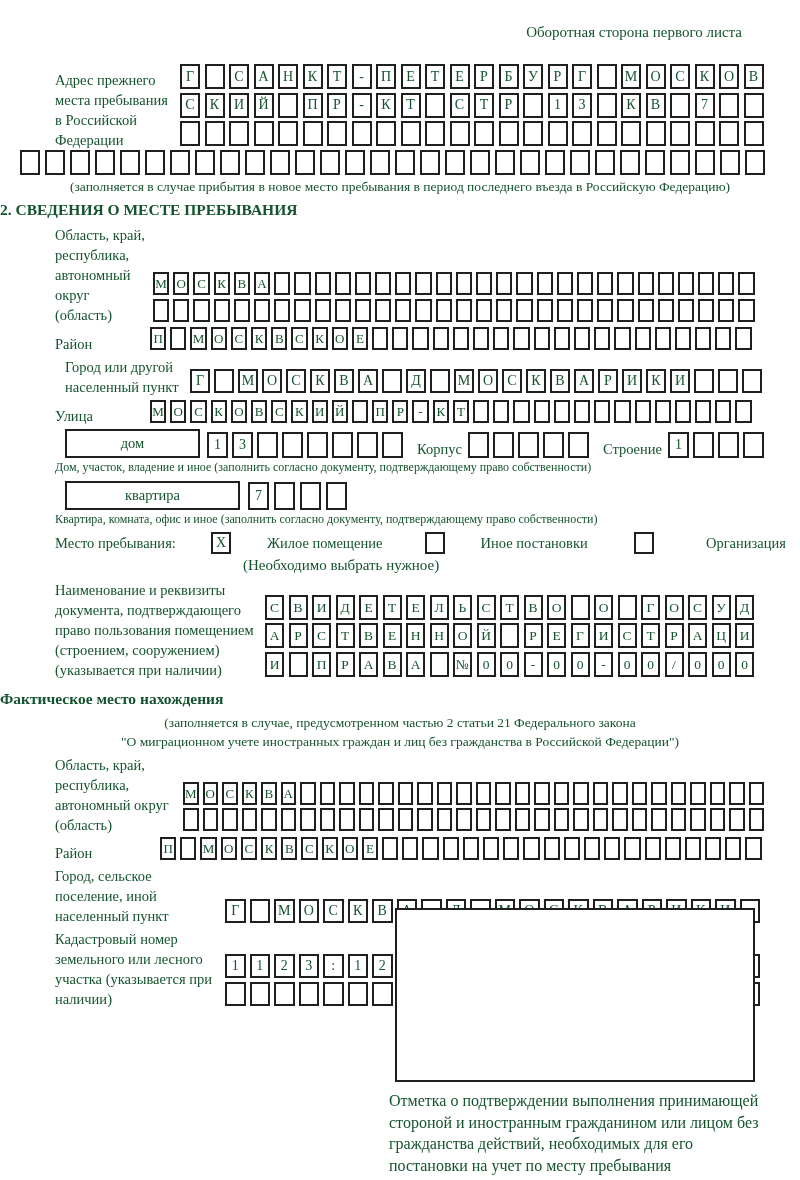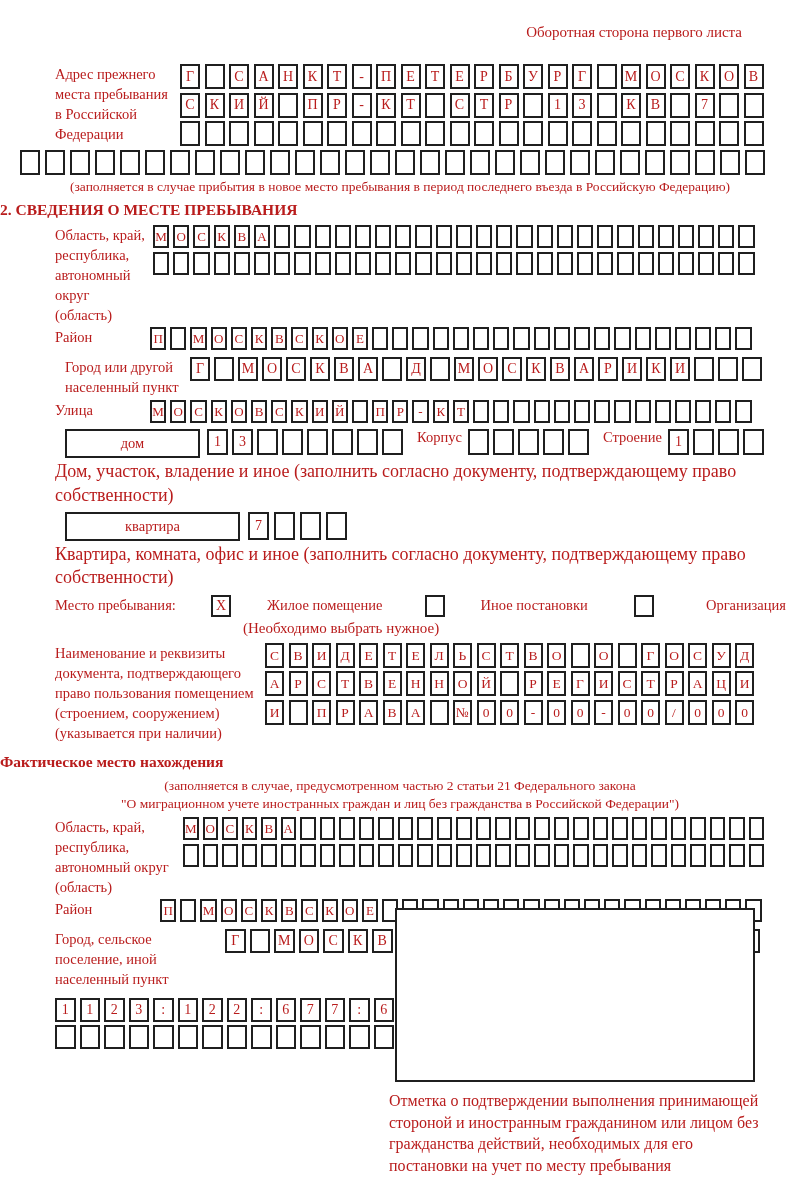--- a/index.html
+++ b/index.html
@@ -1,25 +1,25 @@
 <!DOCTYPE html>
 <html><head>
 <meta charset="utf-8">
 <style>
   html,body{margin:0;padding:0;background:#fff;}
   .page{
     width:800px;height:1180px;background:#ffffff;position:relative;
-    font-family:"Liberation Serif", serif;color:#b91c1c;overflow:hidden;
+    font-family:"Liberation Serif", serif;color:#14532d;overflow:hidden;
     box-sizing:border-box;
   }
   .page-title{
     text-align:right;padding:24px 58px 0 0;font-size:15px;height:19px;
   }
   
-  .frow{display:flex;align-items:flex-start;margin-left:55px;}
+  .frow{display:flex;align-items:flex-end;margin-left:55px;}
   .flabel{font-size:14.5px;line-height:1.38;flex:none;}
   .cellcol{display:flex;flex-direction:column;}
   .cellrow{display:flex;flex:none;margin-bottom:3.5px;}
   .cell{
     box-sizing:border-box;border:2px solid #1f1f1f;background:#fff;flex:none;
     display:flex;align-items:center;justify-content:center;
     font-size:14px;line-height:1;
   }
   
   .p-a .cell{width:20px;height:25px;margin-right:4.5px;}
@@ -30,23 +30,23 @@
   .p-fact .cell{width:15.5px;height:23px;margin-right:4px;font-size:13px;}
   .p-fact2 .cell{width:20.5px;height:24px;margin-right:4px;}
   .p-house .cell{width:21px;height:26px;margin-right:4px;}
   .p-kv .cell{width:21px;height:28px;margin-right:5px;}
   .note{
     font-size:13.5px;text-align:center;margin:2px 10px 4px 10px;line-height:1.35;
   }
   .sec-header{
     text-align:left;font-weight:bold;font-size:15.5px;margin:5px 0 6px 0;
   }
-  .leftnote{font-size:18px;margin:2px 0 5px 55px;line-height:1.3;}
+  .leftnote{font-size:12px;margin:2px 0 5px 55px;line-height:1.3;}
   
-  .houserow{display:flex;align-items:flex-start;margin:3px 0 2px 65px;}
+  .houserow{display:flex;align-items:flex-end;margin:3px 0 2px 65px;}
   .bigbox{
     box-sizing:border-box;border:2px solid #1f1f1f;height:29px;flex:none;
     display:flex;align-items:center;justify-content:center;font-size:14.5px;
   }
   .bigbox.dom{width:135px;margin-right:7px;}
   .bigbox.kv{width:175px;margin-right:8px;}
   .inl-label{font-size:14.5px;margin:0 6px 0 10px;flex:none;}
   
   .stayrow{display:flex;align-items:center;margin:4px 0 0 55px;font-size:14.5px;justify-content:space-between;}
   .chk{
@@ -623,20 +623,21 @@
         <span class="cell">А</span>
         <span class="cell">Р</span>
         <span class="cell">И</span>
         <span class="cell">К</span>
         <span class="cell">И</span>
         <span class="cell"></span>
       </div>
   </div>
 
   <div class="frow">
+    <div class="flabel" style="width:167px;margin-right:3px;">Кадастровый номер земельного или лесного участка (указывается при наличии)</div>
     <div class="cellcol" style="padding-top:6px;">
       <div class="cellrow p-fact2">
           <span class="cell">1</span>
           <span class="cell">1</span>
           <span class="cell">2</span>
           <span class="cell">3</span>
           <span class="cell">:</span>
           <span class="cell">1</span>
           <span class="cell">2</span>
           <span class="cell">2</span>

